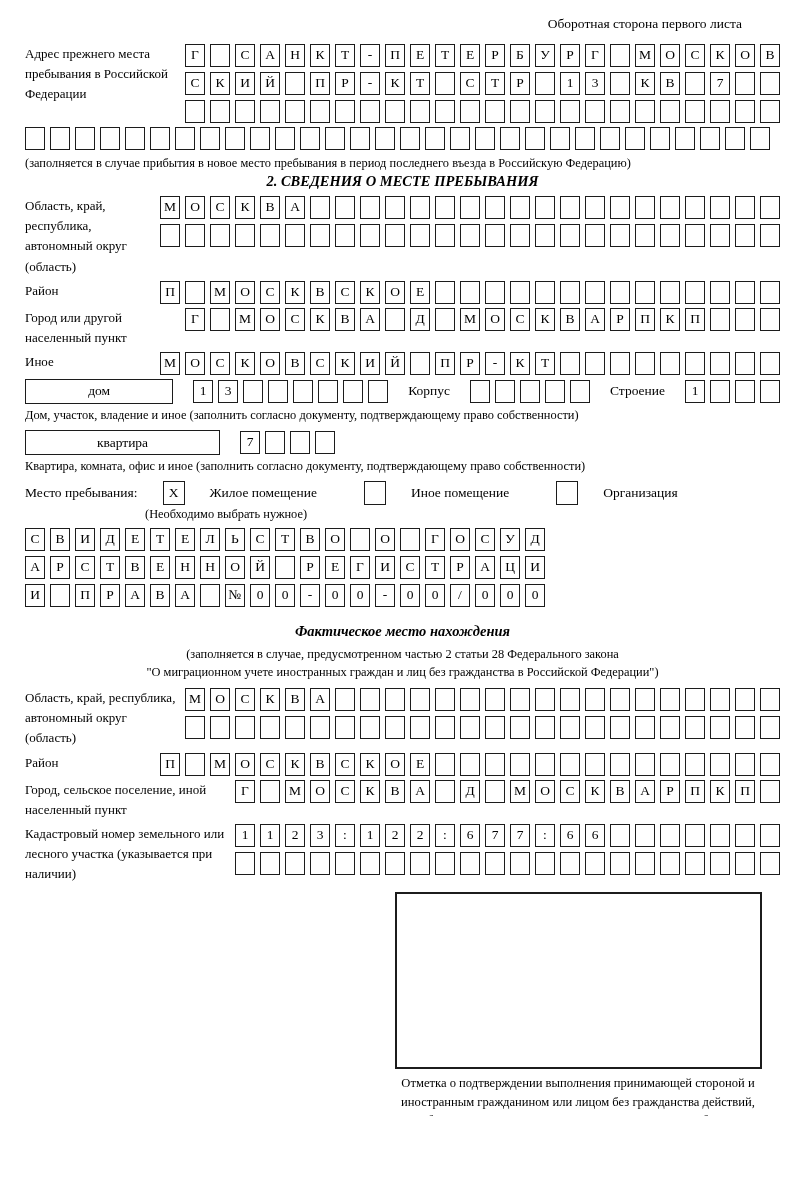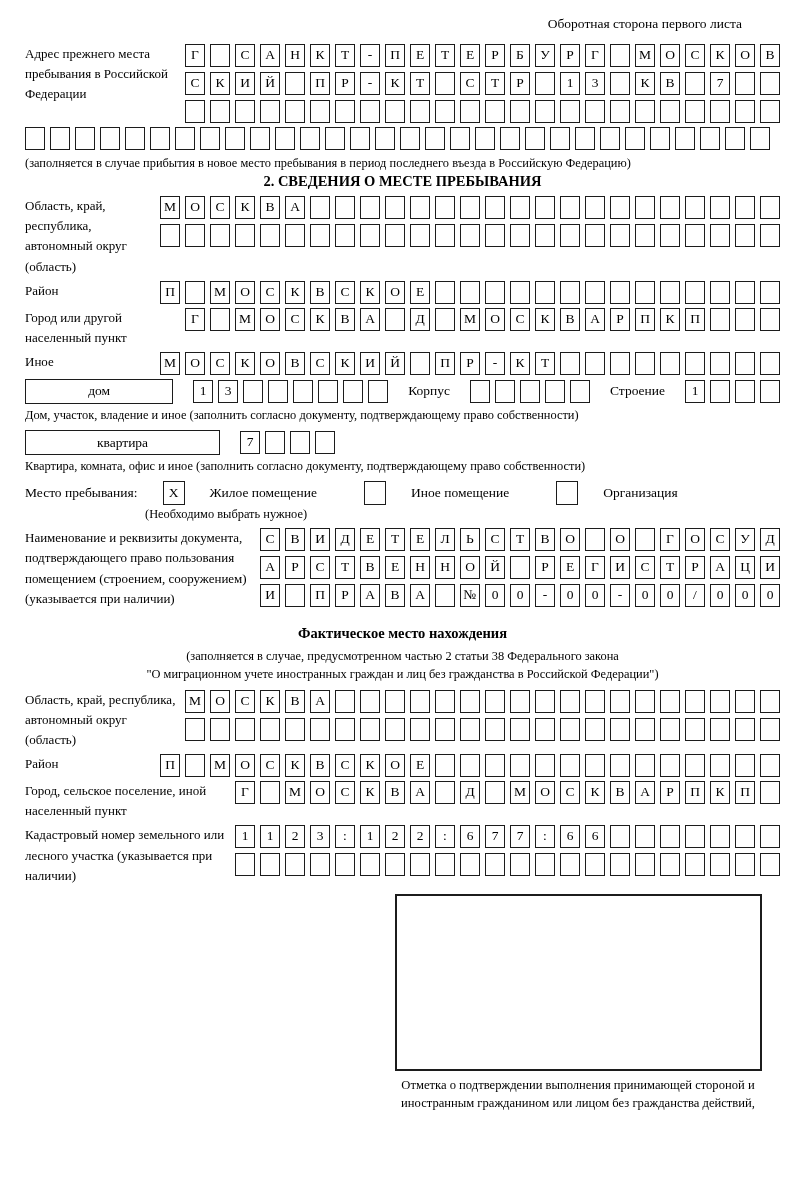--- a/index.html
+++ b/index.html
@@ -15,21 +15,21 @@
   .boxrow{display:flex; gap:5px; flex-wrap:nowrap;}
   .cbox{
     box-sizing:border-box; width:20px; height:23px; flex:0 0 20px;
     border:1.5px solid #1c1c1c; background:#fff;
     font-size:13.5px; line-height:20px; text-align:center; overflow:hidden;
   }
   .fullrow{margin-bottom:5px;}
   .fullrow .boxrow{gap:5px;}
   .caption{font-size:12.4px; line-height:1.3;}
   .caption.center{margin-bottom:0;}
-  .h2{text-align:center; font-weight:bold; font-size:14.5px; margin:2px 0 6px 0;}
+  .h2{text-align:center; font-weight:bold; font-size:14.5px; margin:2px 0 6px 0;font-style:italic;}
   .composite{display:flex; align-items:center; margin-bottom:3px; gap:20px;}
   .typebox{
     box-sizing:border-box; border:1.5px solid #1c1c1c; height:25px;
     display:flex; align-items:center; justify-content:center; font-size:13.5px;
   }
   .dom-box{width:175px;}
   .kv-box{width:195px;}
   .inline-lbl{font-size:13.5px; white-space:nowrap;}
   .cap-left{margin:0 0 7px 0;}
   .place-row{display:flex; align-items:center; gap:25px; margin:4px 0 2px 0;}
@@ -380,21 +380,20 @@
     <span class="cbox">X</span>
     <span class="opt-lbl">Жилое помещение</span>
     <span class="cbox"></span>
     <span class="opt-lbl">Иное помещение</span>
     <span class="cbox"></span>
     <span class="opt-lbl">Организация</span>
   </div>
   <div class="choose-note">(Необходимо выбрать нужное)</div>
 
   <div class="field">
-    <div class="flabel">Наименование и реквизиты документа, подтверждающего право пользования помещением (строением, сооружением) (указывается при наличии)</div>
     <div class="rows">
       <div class="boxrow">
           <span class="cbox">С</span>
           <span class="cbox">В</span>
           <span class="cbox">И</span>
           <span class="cbox">Д</span>
           <span class="cbox">Е</span>
           <span class="cbox">Т</span>
           <span class="cbox">Е</span>
           <span class="cbox">Л</span>
@@ -456,21 +455,21 @@
           <span class="cbox">/</span>
           <span class="cbox">0</span>
           <span class="cbox">0</span>
           <span class="cbox">0</span>
         </div>
     </div>
   </div>
 
   <div class="h2 mt2">Фактическое место нахождения</div>
   <div class="notes">
-    <div>(заполняется в случае, предусмотренном частью 2 статьи 38 Федерального закона</div>
+    <div>(заполняется в случае, предусмотренном частью 2 статьи 28 Федерального закона</div>
     <div>"О миграционном учете иностранных граждан и лиц без гражданства в Российской Федерации")</div>
   </div>
 
   <div class="field">
     <div class="flabel">Область, край, республика, автономный округ (область)</div>
     <div class="rows">
       <div class="boxrow">
           <span class="cbox">М</span>
           <span class="cbox">О</span>
           <span class="cbox">С</span>

